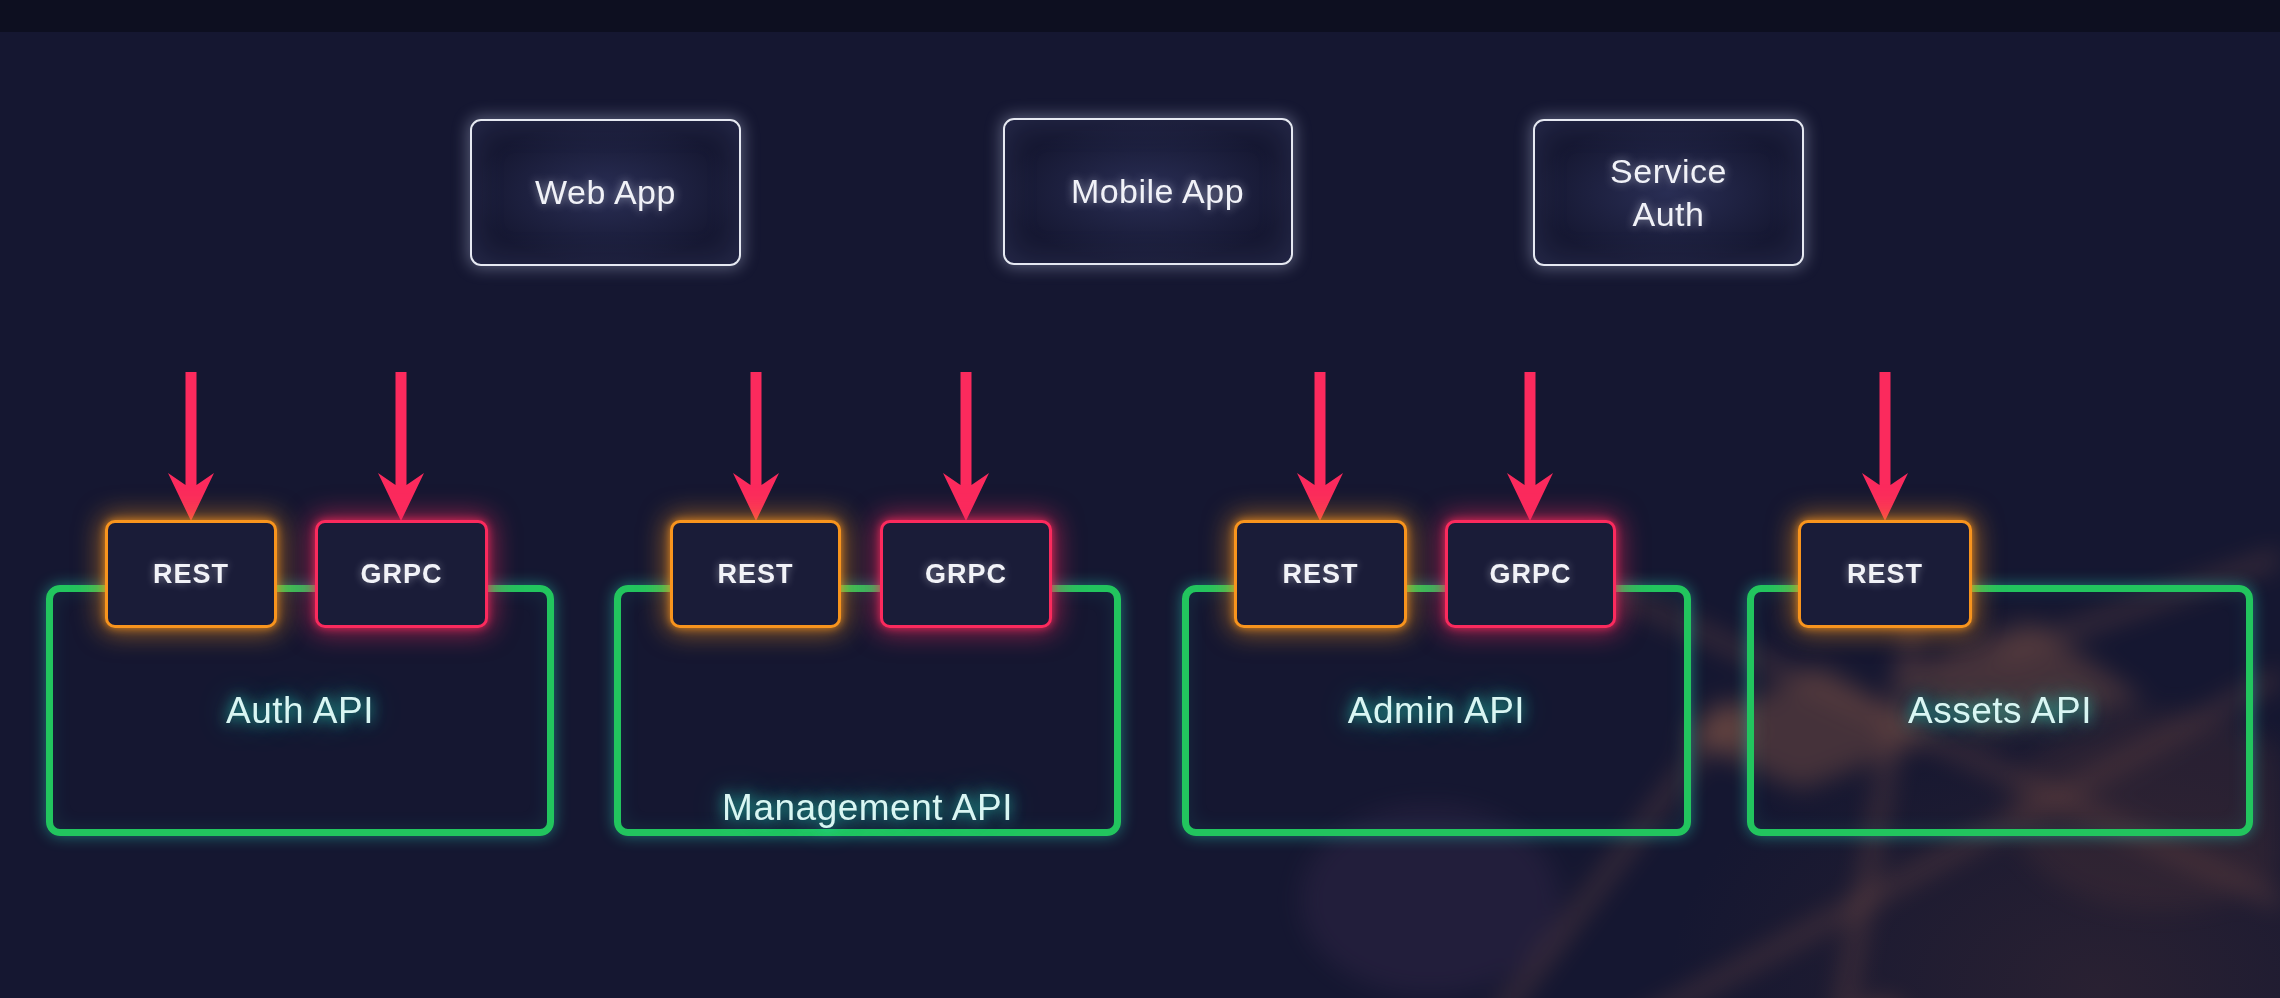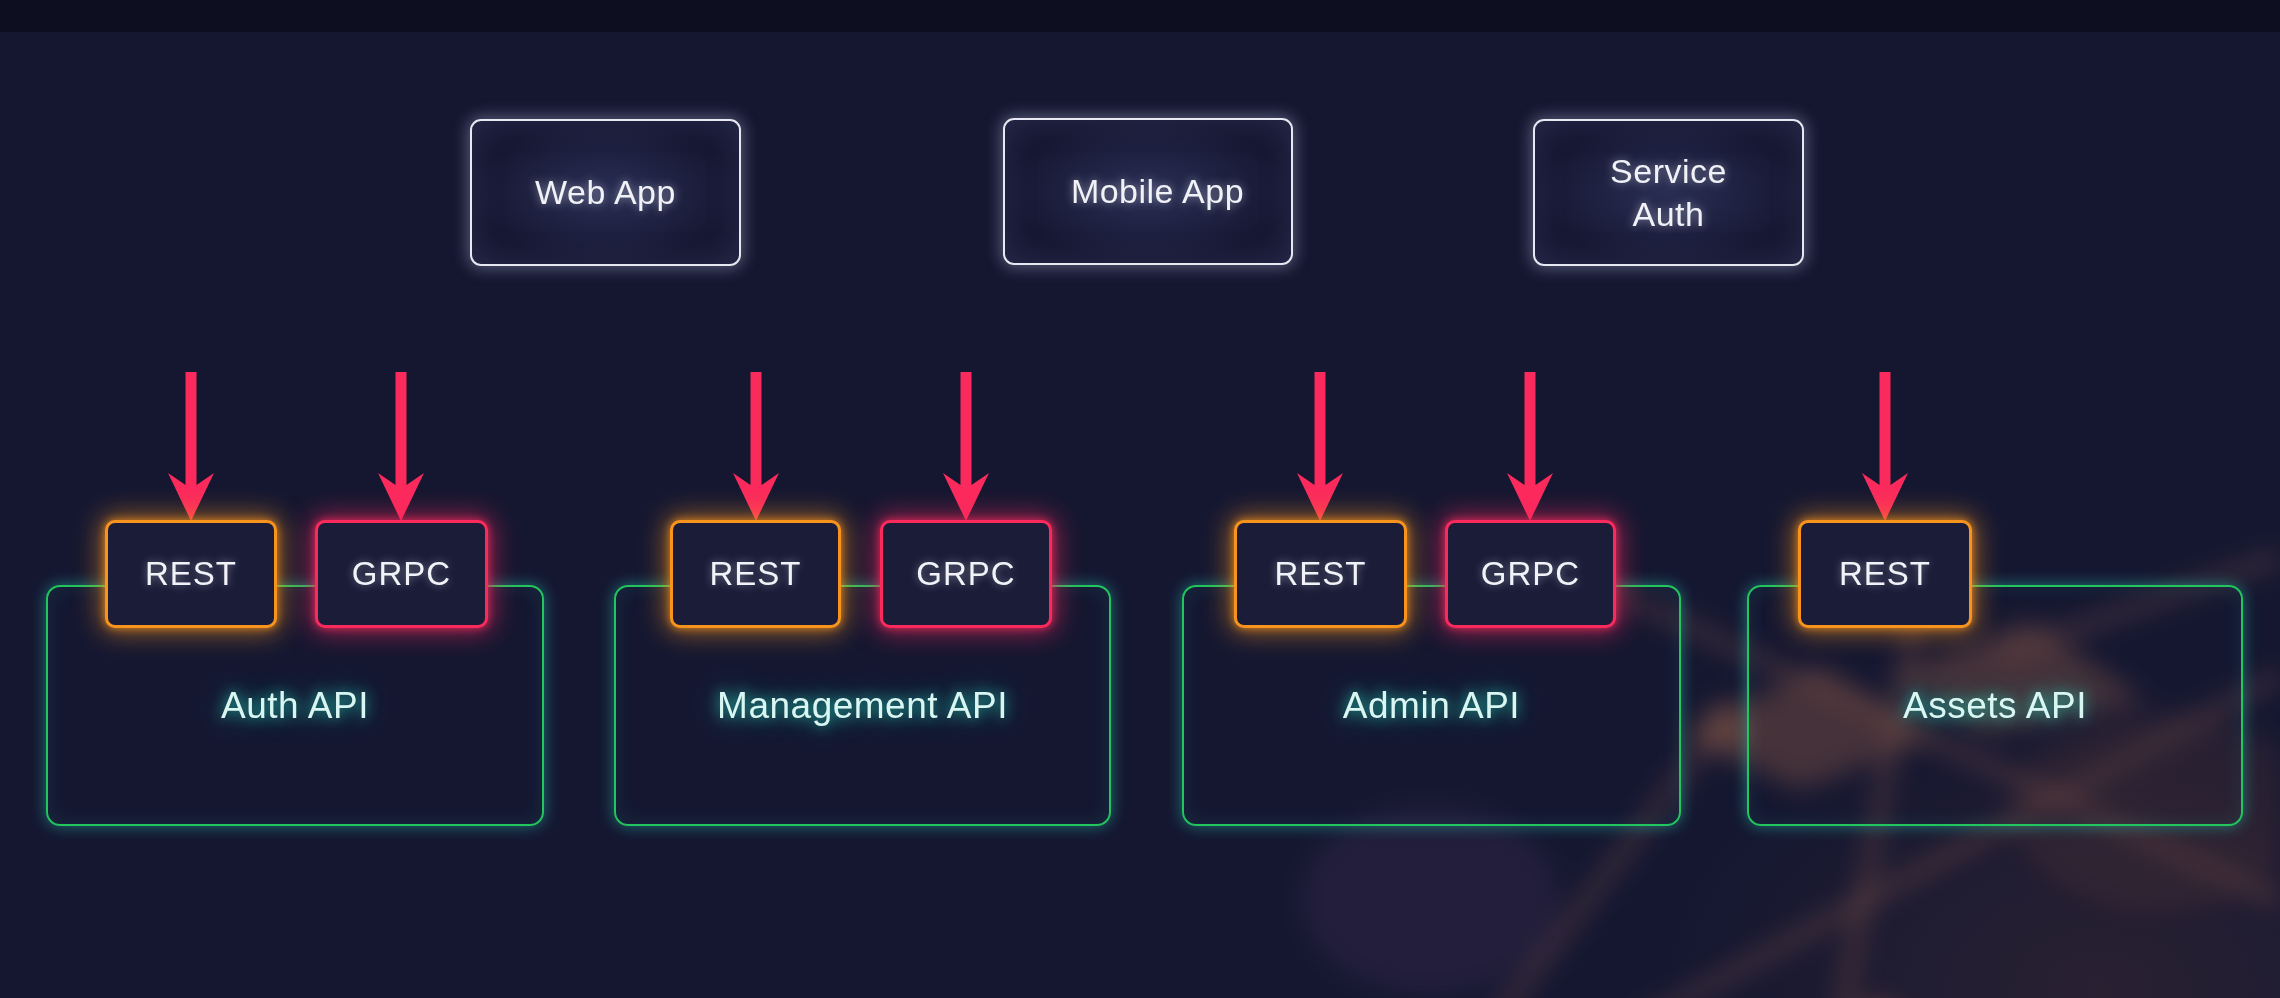--- a/index.html
+++ b/index.html
@@ -33,38 +33,38 @@
   }
   .client-label{
     color:#f1f2f8;font-size:34px;font-weight:300;letter-spacing:.5px;line-height:1.25;
     text-shadow:0 0 10px rgba(235,240,255,.55);
   }
   .client-label.narrow{max-width:150px;}
 
   
   .api-box{
     position:absolute;top:553px;height:237px;
-    border:2px solid #22c55e;border-radius:14px;
+    border:7px solid #22c55e;border-radius:14px;
     box-shadow:0 0 15px rgba(44,230,202,.45), inset 0 0 20px rgba(44,230,202,.10);
     display:flex;align-items:center;justify-content:center;
   }
   .api-label{
     color:#d9f6f3;font-size:37px;font-weight:300;letter-spacing:.5px;
     text-shadow:0 0 14px rgba(44,230,202,.8), 0 0 32px rgba(44,230,202,.45);
   }
 
   
   .tag{
     position:absolute;top:488px;height:108px;
     background:#1a1c38;border-radius:10px;
     display:flex;align-items:center;justify-content:center;
     box-sizing:border-box;
   }
   .tag-label{
-    color:#f2f3f8;font-size:33px;font-weight:400;letter-spacing:1px;
+    color:#f2f3f8;font-size:27px;font-weight:700;letter-spacing:1px;
     text-shadow:0 0 9px rgba(240,242,255,.45);
   }
   .tag.rest{
     border:3.5px solid #f8941d;
     box-shadow:0 0 26px 5px rgba(248,148,29,.55), 0 0 8px rgba(248,148,29,.8);
   }
   .tag.grpc{
     border:3.5px solid #fb2a5d;
     box-shadow:0 0 26px 5px rgba(251,42,93,.55), 0 0 8px rgba(251,42,93,.8);
   }
@@ -110,21 +110,21 @@
   <div class="client" style="left:1003px;top:86px;padding-left:19px;">
     <div class="client-label">Mobile App</div>
   </div>
   <div class="client" style="left:1533px;">
     <div class="client-label narrow">Service Auth</div>
   </div>
 
   <div class="api-box" style="left:46px;width:494px;">
     <div class="api-label">Auth API</div>
   </div>
-  <div class="api-box" style="left:614px;width:493px;">
+  <div class="api-box" style="left:614px;width:493px;align-items:flex-end;">
     <div class="api-label">Management API</div>
   </div>
   <div class="api-box" style="left:1747px;width:492px;">
     <div class="api-label">Assets API</div>
   </div>
   <div class="api-box" style="left:1182px;width:495px;">
     <div class="api-label">Admin API</div>
   </div>
 
   <svg class="arrows" viewBox="0 0 2280 998">

